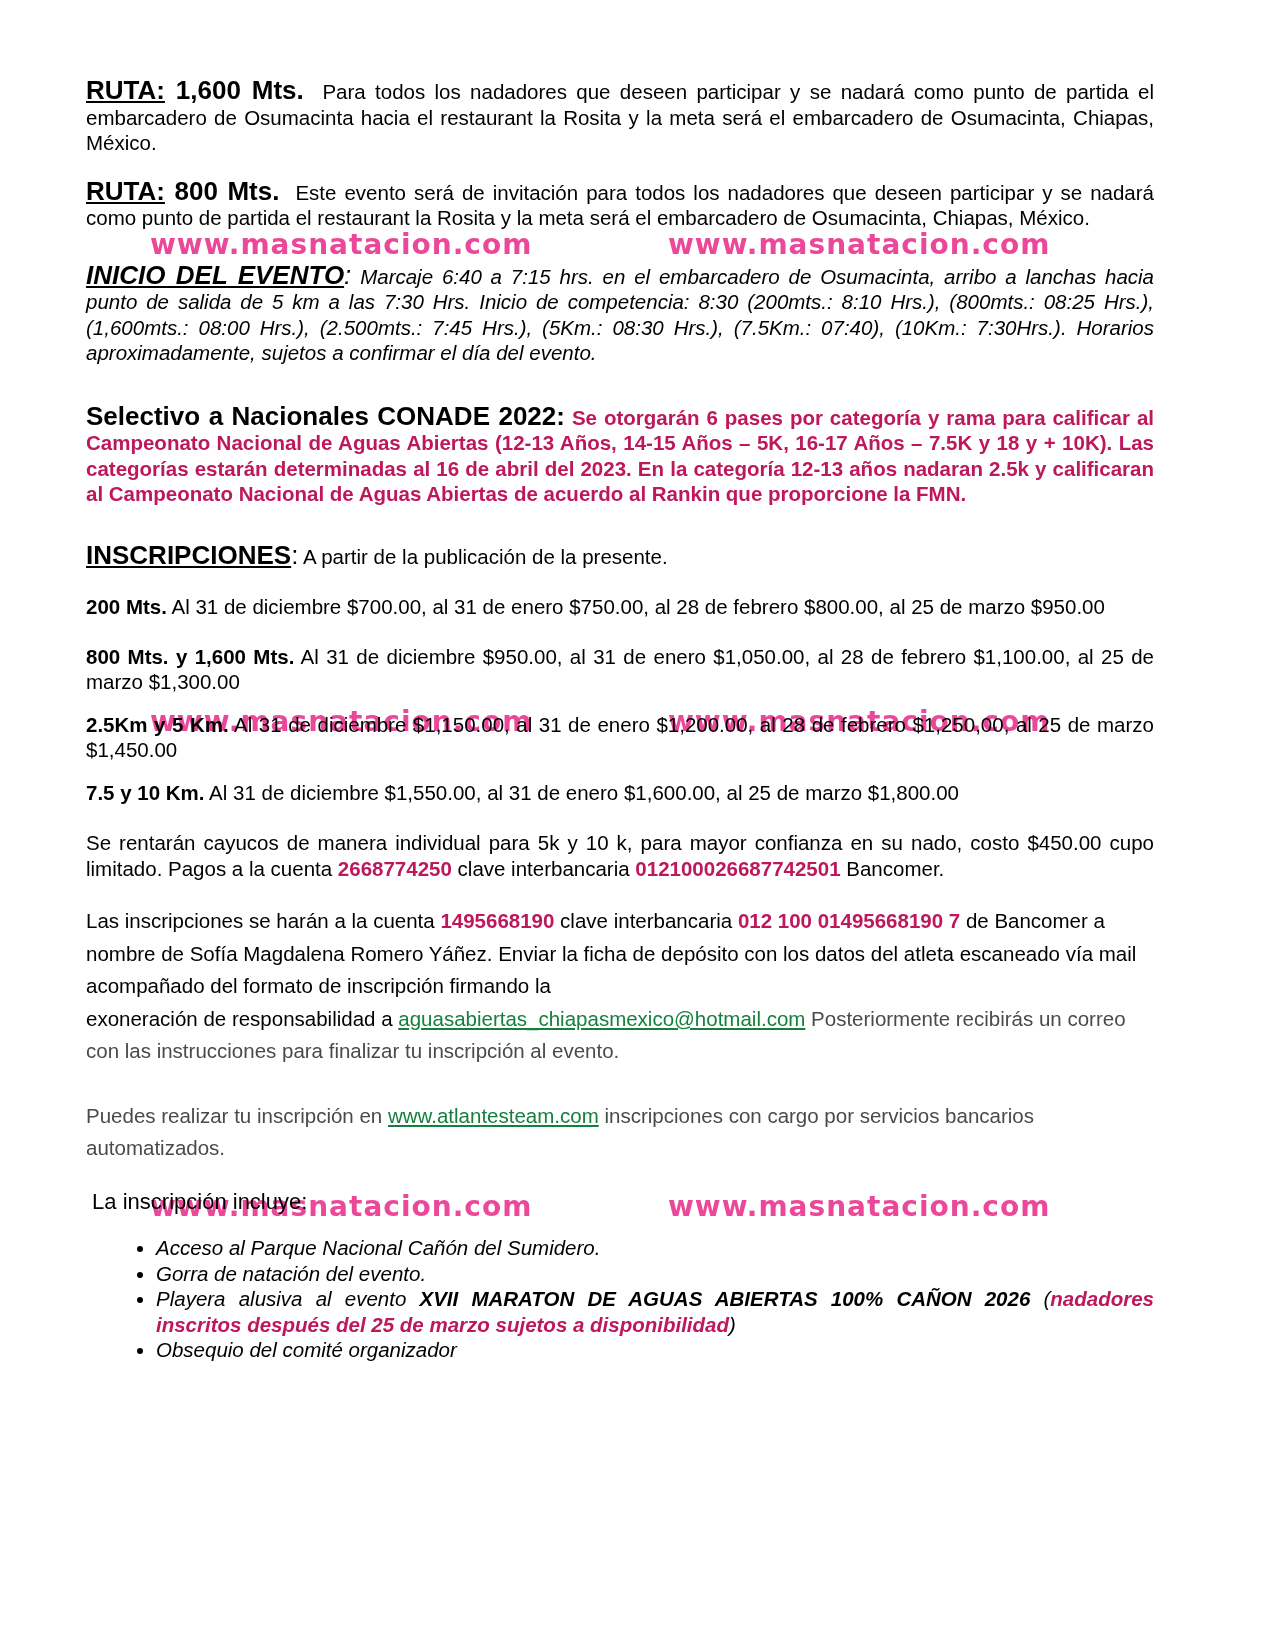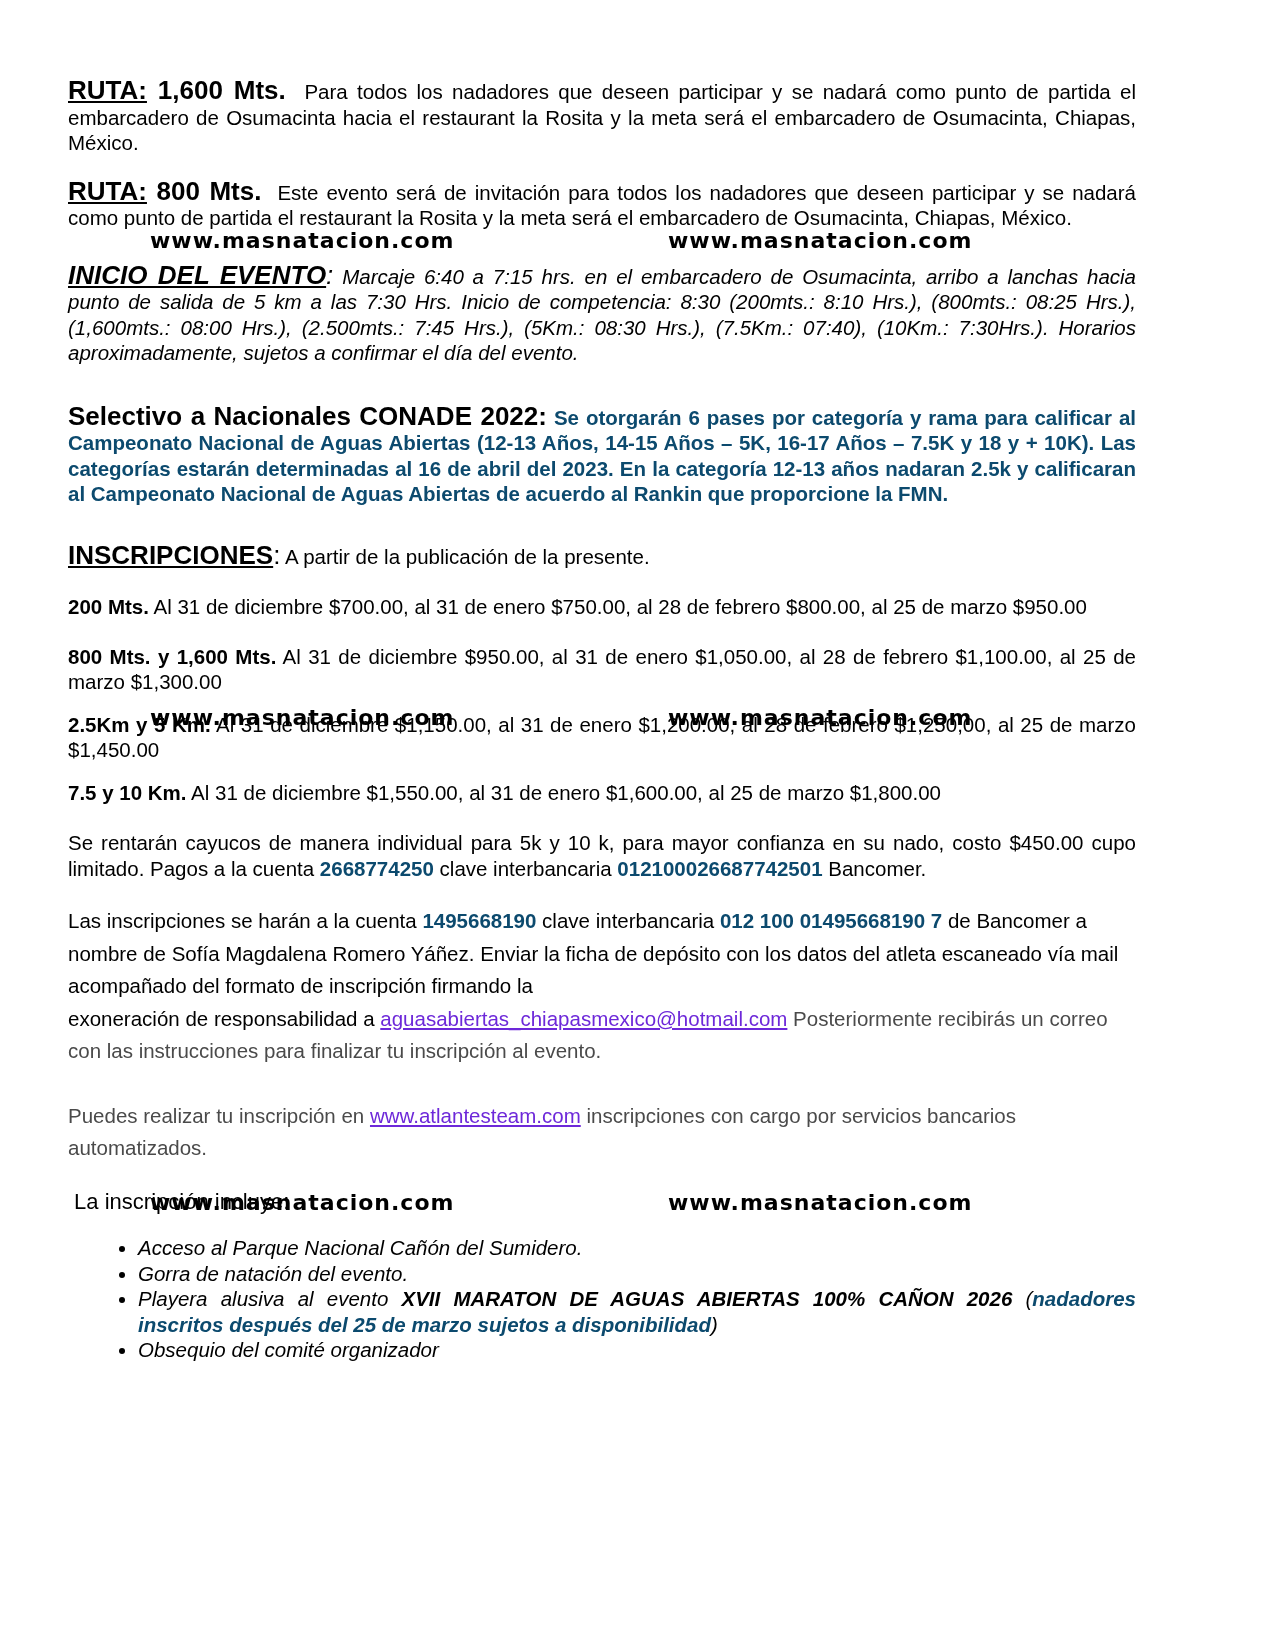--- a/index.html
+++ b/index.html
@@ -1,26 +1,26 @@
 <!DOCTYPE html>
 <html><head>
 <meta charset="utf-8">
 <style>
   html, body { margin: 0; padding: 0; background: #ffffff; }
   body { width: 1275px; height: 1650px; position: relative; overflow: hidden;
          font-family: "Liberation Sans", sans-serif; color: #000; }
-  .page { position: absolute; left: 68px; top: 74px; width: 1068px; }
+  .page { position: absolute; left: 86px; top: 74px; width: 1068px; }
   .p { font-size: 20.5px; line-height: 25.5px; text-align: justify; margin: 0; }
   .h-big { font-size: 26px; font-weight: bold; }
   .u { text-decoration: underline; }
   .b { font-weight: bold; }
-  .red { color: #0c4a6e; font-weight: bold; }
+  .red { color: #be185d; font-weight: bold; }
   .grey { color: #4a4a4a; }
-  a.link { color: #6d28d9; text-decoration: underline; }
-  .wm { position: absolute; color: #000000; font-size: 22px; font-weight: bold; letter-spacing: 1px;
+  a.link { color: #15803d; text-decoration: underline; }
+  .wm { position: absolute; color: #ec4899; font-size: 28px; font-weight: bold; letter-spacing: 1px;
         font-family: "DejaVu Sans", sans-serif; pointer-events: none; z-index: 0; }
   .content { position: relative; z-index: 1; }
   ul.inc { margin: 0; padding-left: 70px; font-size: 20.5px; line-height: 25.5px; }
   ul.inc li { text-align: justify; font-style: italic; }
 </style>
 </head>
 <body>
 
 <div class="wm" style="left:150px; top:228px;">www.masnatacion.com</div>
 <div class="wm" style="left:668px; top:228px;">www.masnatacion.com</div>

